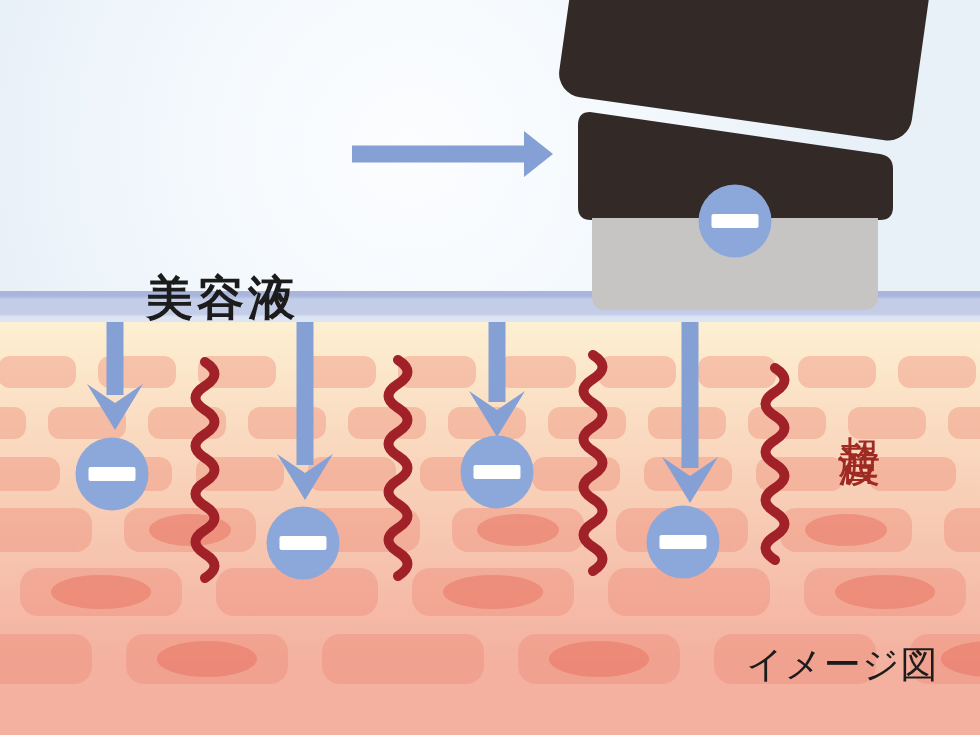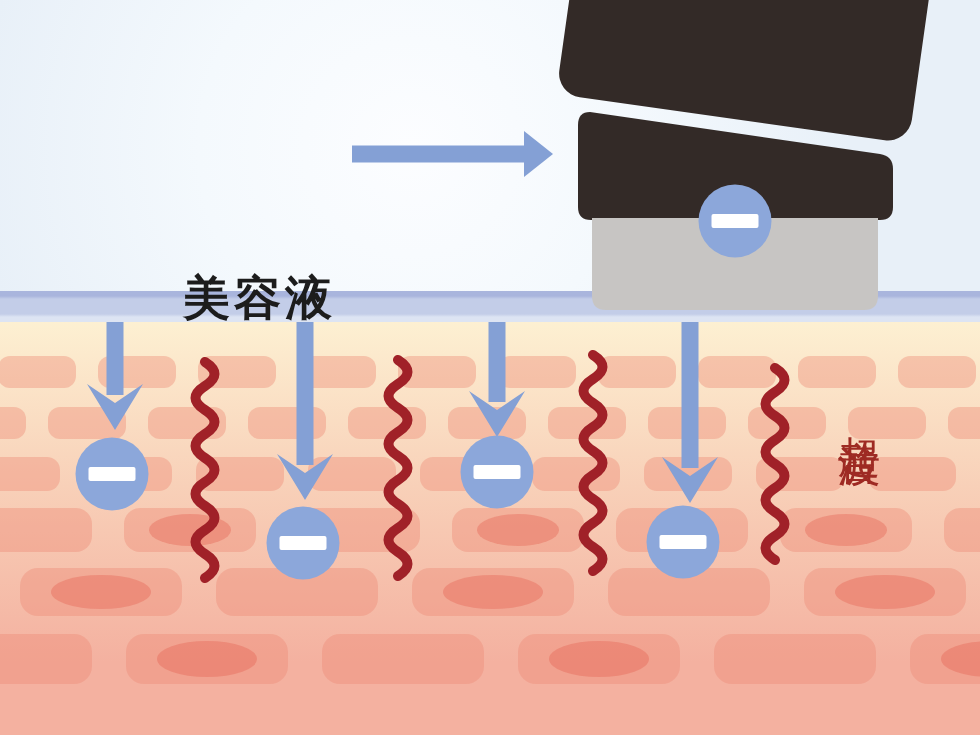--- a/index.html
+++ b/index.html
@@ -23,21 +23,20 @@
       var(--serum-edge) 0px, var(--serum-edge) 5px,
       var(--serum-main) 8px, var(--serum-main) 23px,
       var(--serum-light) 26px, var(--serum-light) 31px);
   }
   #overlay{position:absolute;left:0;top:0;}
   .cell{position:absolute;}
   .label{position:absolute;line-height:1;white-space:nowrap;}
   .serum-label{
     left:146px;top:274px;font-size:47px;font-weight:700;letter-spacing:4px;
     color:var(--text-black);
-    margin-left:37px;
   }
   .ultrasound-label{
     left:838px;top:402px;font-size:43px;font-weight:500;
     writing-mode:vertical-rl;text-orientation:upright;letter-spacing:4px;
     color:var(--ultrasound-text-red);
   }
   .caption-label{
     left:746px;top:646px;font-size:37px;font-weight:500;letter-spacing:1px;
     color:var(--text-black);
   }
@@ -157,13 +156,14 @@
         <rect x="473.5" y="465" width="47" height="14" rx="2" fill="#ffffff"></rect>
       </g>
       <g>
         <circle cx="683" cy="542" r="36.5" fill="#8ca7da"></circle>
         <rect x="659.5" y="535" width="47" height="14" rx="2" fill="#ffffff"></rect>
       </g>
     </svg>
 
   <div class="label serum-label">美容液</div>
   <div class="label ultrasound-label">超音波</div>
+  <div class="label caption-label">イメージ図</div>
 </div>
 
 </body></html>

